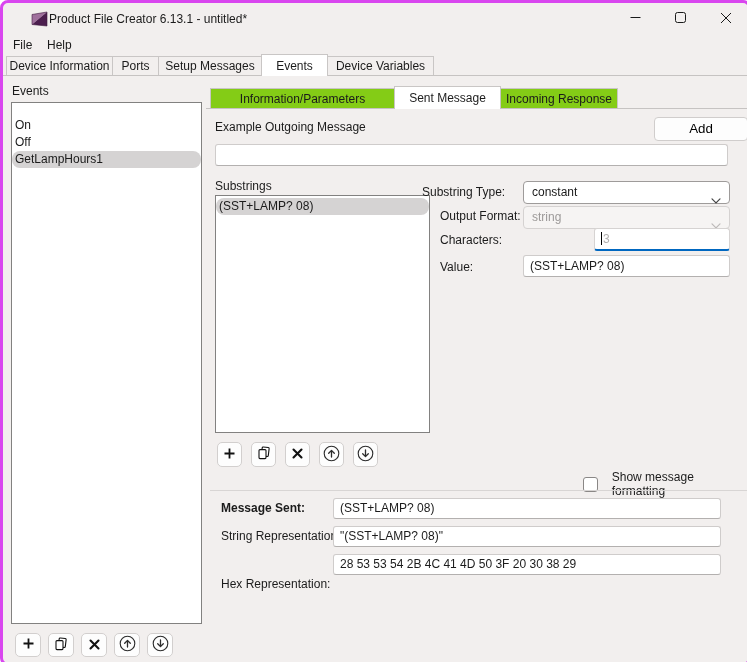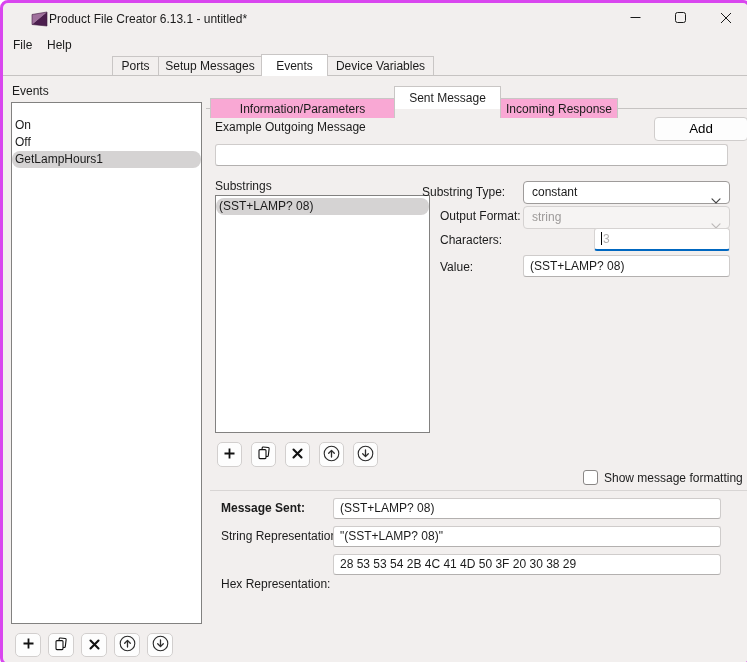--- a/index.html
+++ b/index.html
@@ -36,21 +36,21 @@
 
   
   .icon-btn{background:#fdfdfd;border:1px solid #d2cfce;border-radius:5px;display:flex;align-items:center;justify-content:center;box-sizing:border-box;padding:0;}
   #events-toolbar{position:absolute;left:12px;top:630px;display:flex;gap:7px;}
   #events-toolbar .icon-btn{width:26px;height:24px;}
   #substrings-toolbar{position:absolute;left:214px;top:439px;display:flex;gap:9px;}
   #substrings-toolbar .icon-btn{width:25px;height:25px;}
 
   
   #sub-tabline{left:203px;top:105px;width:542px;}
-  .subtab{position:absolute;top:95px;height:20px;line-height:20px;text-align:center;background:#f9a8d4;border:1px solid #c9c6c5;border-bottom:none;box-sizing:border-box;z-index:1;}
+  .subtab{position:absolute;top:85px;height:20px;line-height:20px;text-align:center;background:#84cc16;border:1px solid #c9c6c5;border-bottom:none;box-sizing:border-box;z-index:1;}
   .subtab.selected{top:83px;height:23px;line-height:23px;background:#ffffff;z-index:2;}
   #subtab-0{left:207px;width:185px}
   #subtab-1{left:391px;width:107px}
   #subtab-2{left:497px;width:118px}
 
   
   .lbl{position:absolute;white-space:nowrap;}
   .input-box{position:absolute;background:#fff;border:1px solid #cfcccb;border-bottom-color:#b3b0af;border-radius:3px;box-sizing:border-box;padding-left:6px;white-space:nowrap;overflow:hidden;}
   #example-label{left:212px;top:117px;}
   #add-selection-btn{position:absolute;left:651px;top:114px;height:24px;line-height:22px;padding:0 8px;background:#fdfdfd;border:1px solid #d0cdcc;border-radius:4px;box-sizing:border-box;}
@@ -66,21 +66,21 @@
   #output-format-label{left:437px;top:206px;}
   #output-format-combo{top:203px;}
   #characters-label{left:437px;top:230px;}
   #characters-input{left:591px;top:225px;width:136px;height:23px;line-height:20px;border:1px solid #d6d3d2;border-bottom:2px solid #0067c0;}
   .caret{display:inline-block;width:1px;height:13px;background:#000;vertical-align:-2px;}
   .ghost-text{color:#b2b0af;margin-left:1px;}
   #value-label{left:437px;top:257px;}
   #value-input{left:520px;top:252px;width:207px;height:22px;line-height:20px;}
 
   
-  #show-format-row{position:absolute;left:580px;top:467px;display:flex;align-items:center;gap:6px;}
+  #show-format-row{position:absolute;left:580px;top:467px;display:flex;align-items:center;gap:14px;}
   .checkbox{width:13px;height:13px;background:#fff;border:1px solid #8a8786;border-radius:3px;box-sizing:content-box;}
 
   #divider{position:absolute;left:207px;top:487px;width:538px;height:1px;background:#d8d5d4;}
 
   
   #message-sent-label{left:218px;top:498px;font-weight:bold;}
   #string-repr-label{left:218px;top:526px;}
   #hex-repr-label{left:218px;top:574px;}
   .summary-field{left:330px;width:388px;height:21px;line-height:19px;}
   #message-sent-field{top:495px;}
@@ -115,20 +115,21 @@
       <span><svg width="12" height="12" viewBox="0 0 12 12">
             <path d="M1 1 L11 11 M11 1 L1 11" stroke="#1a1a1a" stroke-width="1"></path>
           </svg></span>
     </div>
   </div>
 
   <div class="menu-item" id="menu-file">File</div>
   <div class="menu-item" id="menu-help">Help</div>
 
   <div class="tabline" id="main-tabline"></div>
+  <div class="tab" id="tab-0">Device Information</div>
   <div class="tab" id="tab-1">Ports</div>
   <div class="tab" id="tab-2">Setup Messages</div>
   <div class="tab selected" id="tab-3">Events</div>
   <div class="tab" id="tab-4">Device Variables</div>
 
   <div class="lbl" id="events-label">Events</div>
   <div id="events-list">
     <div class="list-item">On</div>
     <div class="list-item">Off</div>
     <div class="list-item selected">GetLampHours1</div>

